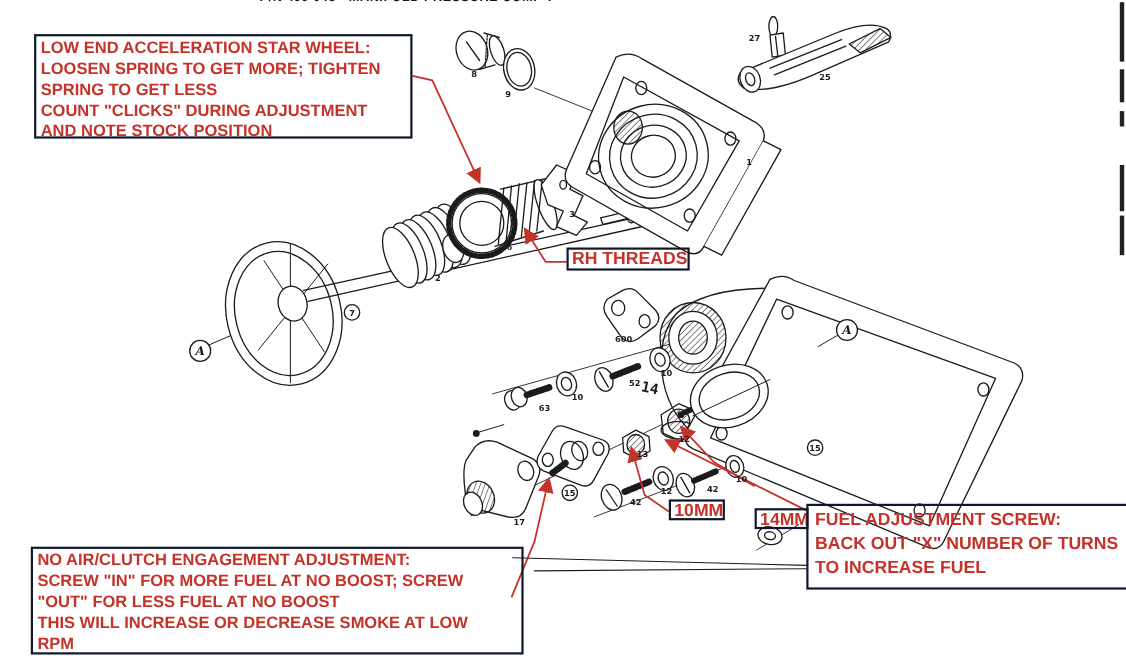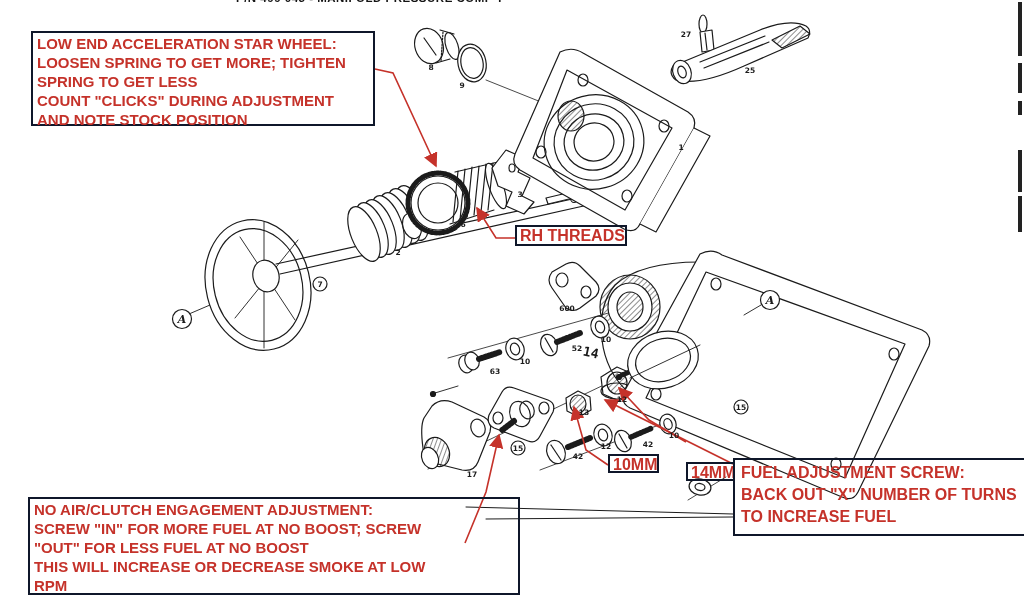--- a/index.html
+++ b/index.html
@@ -318,18 +318,18 @@
   <div class="redbox small" style="left:515px;top:225px;width:112px;height:21px;text-align:center;">RH THREADS</div>
 
   <div class="redbox small" style="left:686px;top:434px;width:49px;height:19px;margin-top:28px;">14MM</div>
 
   <div class="redbox small" style="left:608px;top:454px;width:51px;height:19px;">10MM</div>
 
   <div class="redbox fuel" style="left:733px;top:458px;width:320px;height:78px;">FUEL ADJUSTMENT SCREW:
 BACK OUT "X" NUMBER OF TURNS
 TO INCREASE FUEL</div>
 
-  <div class="redbox" style="left:28px;top:497px;width:492px;height:98px;">NO AIR/CLUTCH ENGAGEMENT ADJUSTMENT:
+  <div class="redbox" style="left:28px;top:497px;width:448px;height:98px;">NO AIR/CLUTCH ENGAGEMENT ADJUSTMENT:
 SCREW "IN" FOR MORE FUEL AT NO BOOST; SCREW
 "OUT" FOR LESS FUEL AT NO BOOST
 THIS WILL INCREASE OR DECREASE SMOKE AT LOW
 RPM</div>
 </div>
 
 </body></html>

